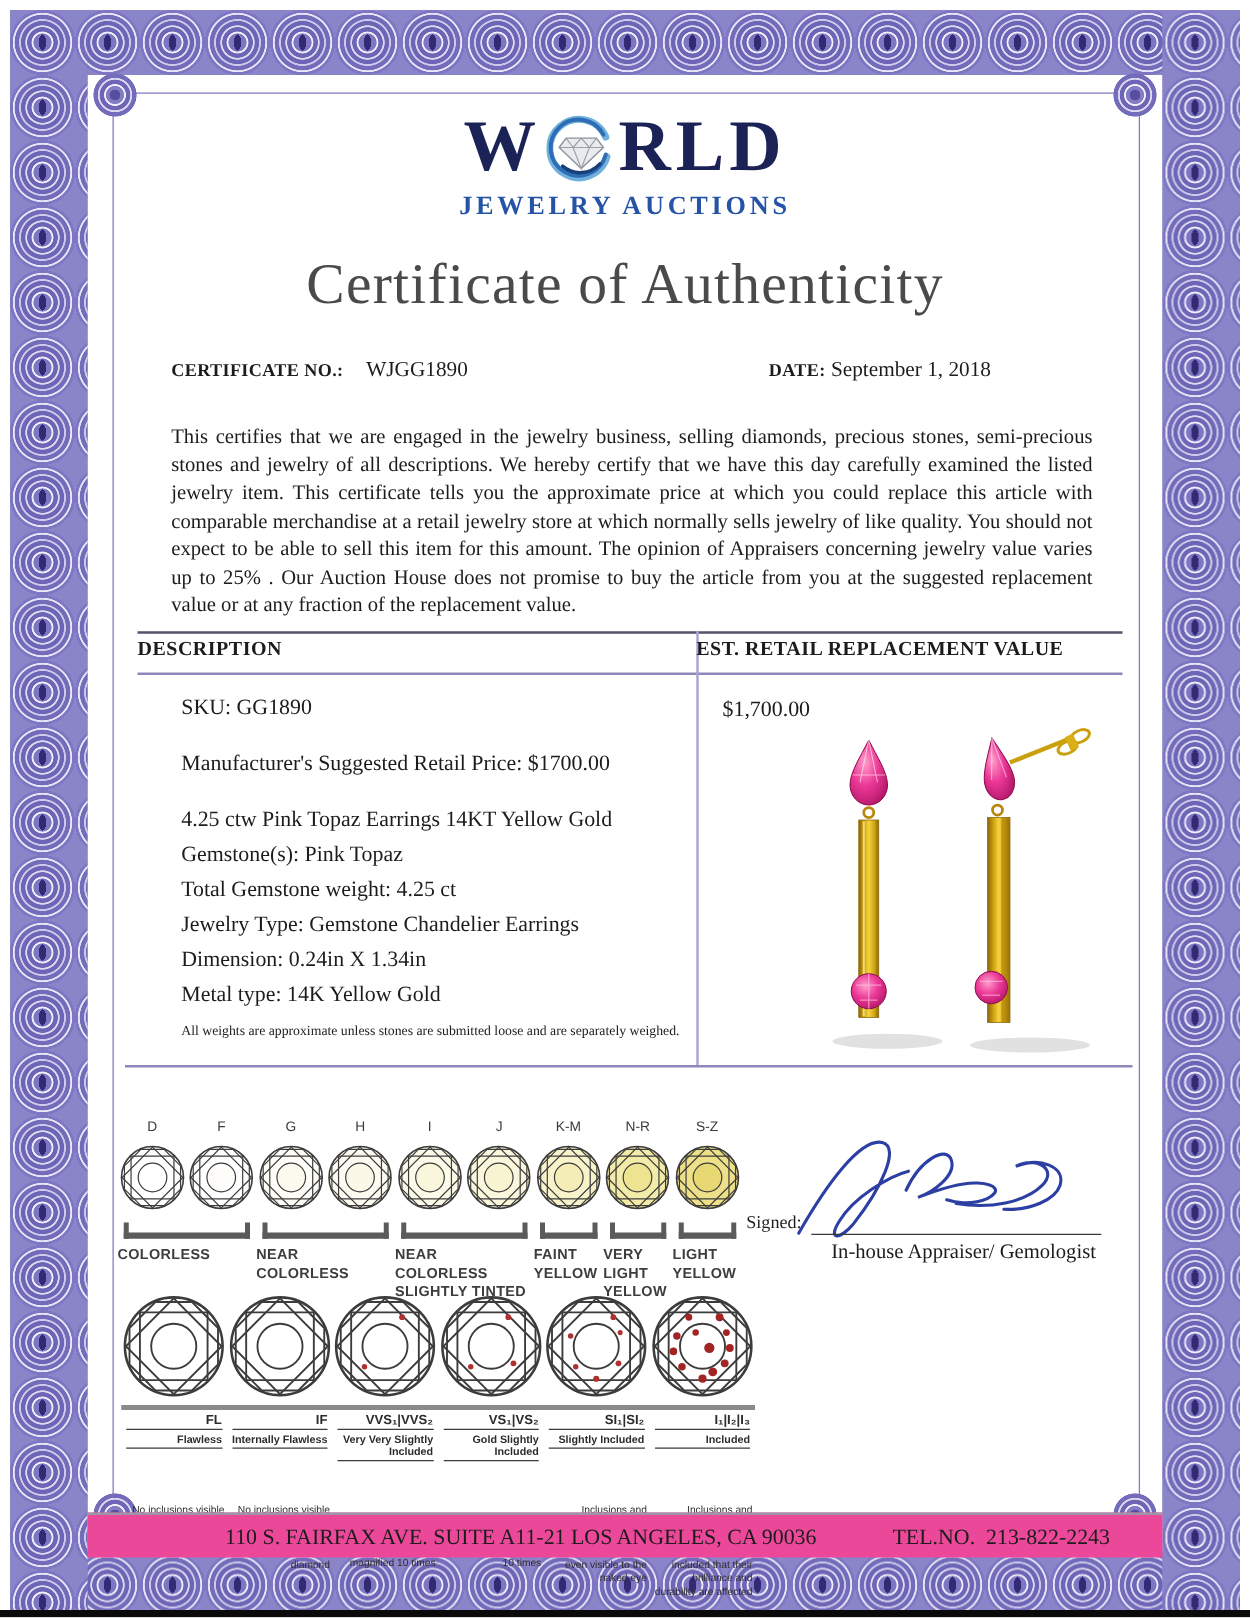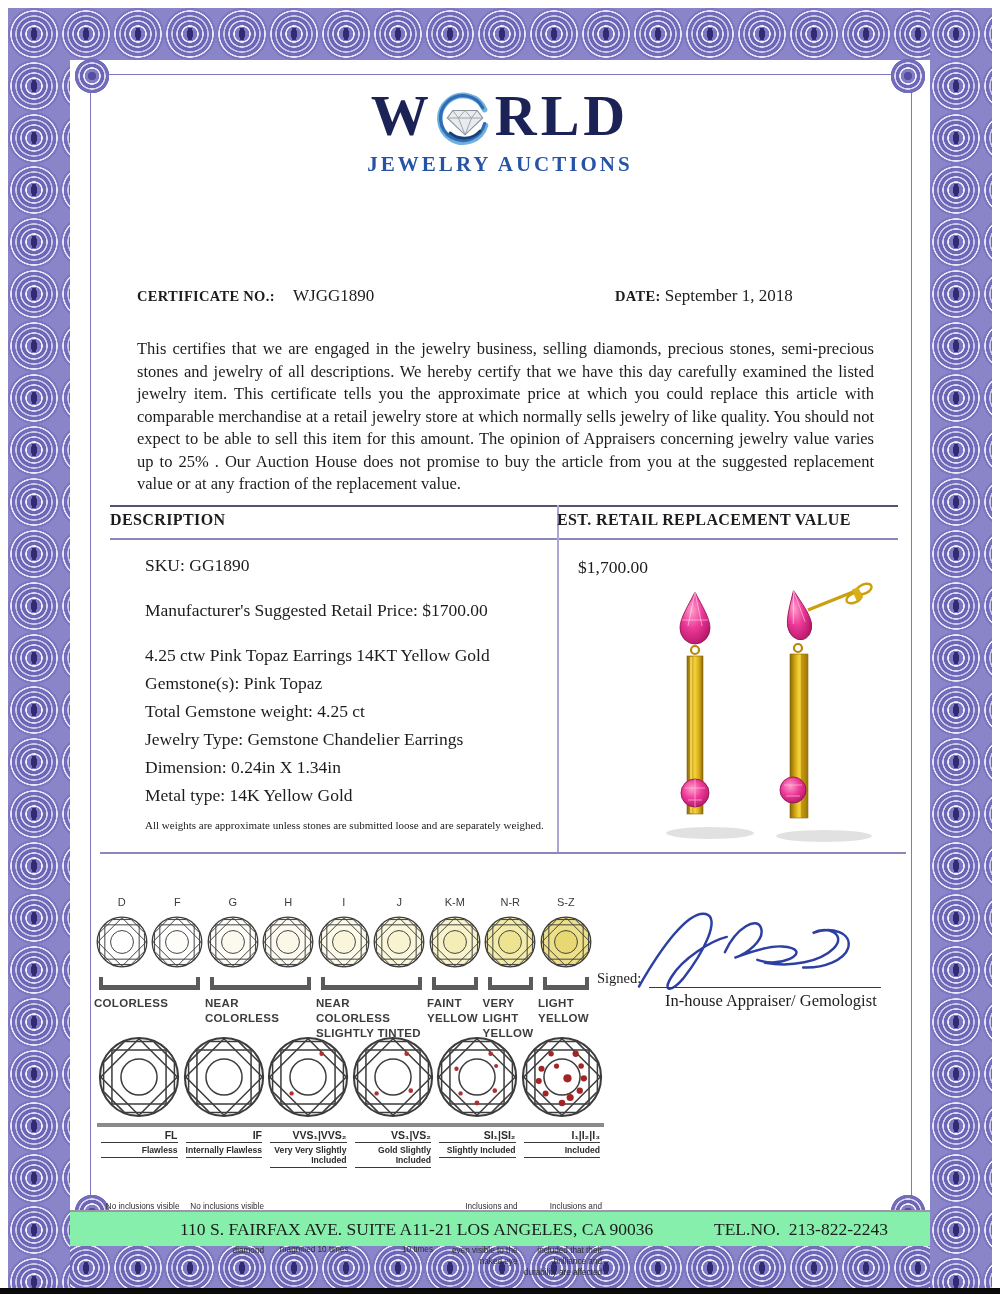--- a/index.html
+++ b/index.html
@@ -93,21 +93,21 @@
   .cl-cols{display:grid;grid-template-columns:repeat(6,84.5px);
     font-family:"Liberation Sans","DejaVu Sans",sans-serif;}
   .cl-col{padding:0 2px;text-align:right;}
   .cl-grade{font-size:10.5px;font-weight:bold;color:#2c2c2c;padding:2px 0 1px 0;
     border-bottom:1.6px solid #3a3a3a;margin:0 2px;}
   .cl-name{font-size:8.6px;font-weight:bold;color:#2c2c2c;padding:2px 0;
     border-bottom:1.6px solid #3a3a3a;margin:0 2px;}
   .cl-desc{font-size:8.2px;color:#2e2e2e;line-height:1.35;padding-top:3px;margin-top:40px;}
 
   
-  .footer-band{position:absolute;left:70px;top:1210px;width:860px;height:34px;background:#86efac;
+  .footer-band{position:absolute;left:70px;top:1210px;width:860px;height:34px;background:#ec4899;
     border-top:2px solid #9a98a8;display:flex;align-items:center;}
   .footer-address{margin-left:110px;font-size:17.5px;}
   .footer-tel{margin-left:auto;margin-right:42px;font-size:17.5px;white-space:pre;}
 </style>
 </head>
 <body>
 
 <div class="page">
 
   <div class="lace lace-top"></div>
@@ -131,20 +131,21 @@
         <polygon points="17,22 43,22 49,30 30,48 11,30" fill="#e9ebee" stroke="#8c929a" stroke-width="1.2"></polygon>
         <polyline points="11,30 49,30" fill="none" stroke="#9aa0a8" stroke-width="1"></polyline>
         <polyline points="17,22 23,30 30,48 37,30 43,22" fill="none" stroke="#9aa0a8" stroke-width="1"></polyline>
         <polyline points="23,30 30,22 37,30" fill="none" stroke="#9aa0a8" stroke-width="1"></polyline>
       </svg>
     </span>
     <span class="logo-word">RLD</span>
   </div>
   <div class="logo-subtitle">JEWELRY AUCTIONS</div>
 
+  <div class="page-title">Certificate of Authenticity</div>
 
   <div class="cert-row">
     <span class="cert-label">CERTIFICATE NO.:</span>
     <span class="cert-no-val">WJGG1890</span>
     <span class="cert-date">
       <span class="cert-label">DATE:</span>
       <span>September 1, 2018</span>
     </span>
   </div>
 

